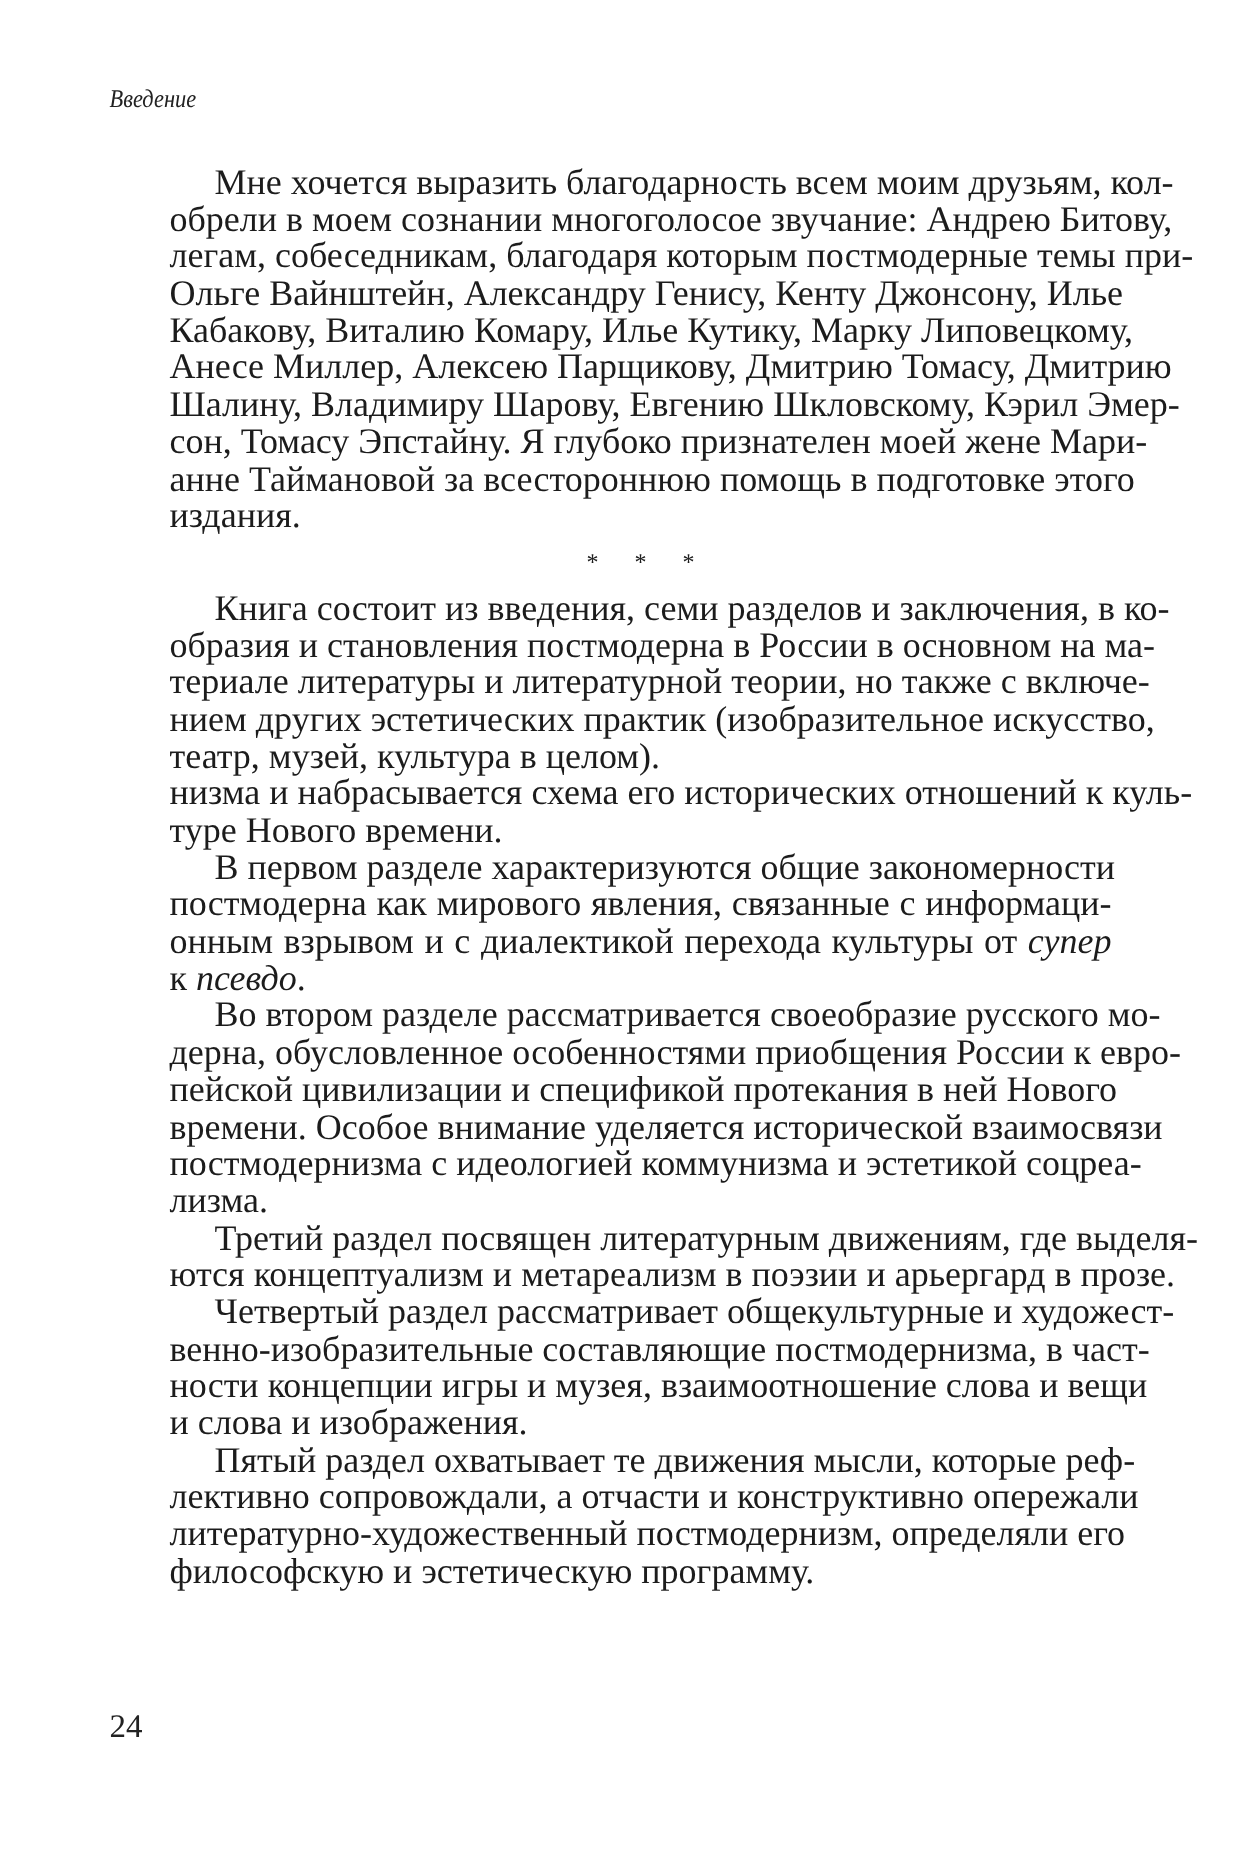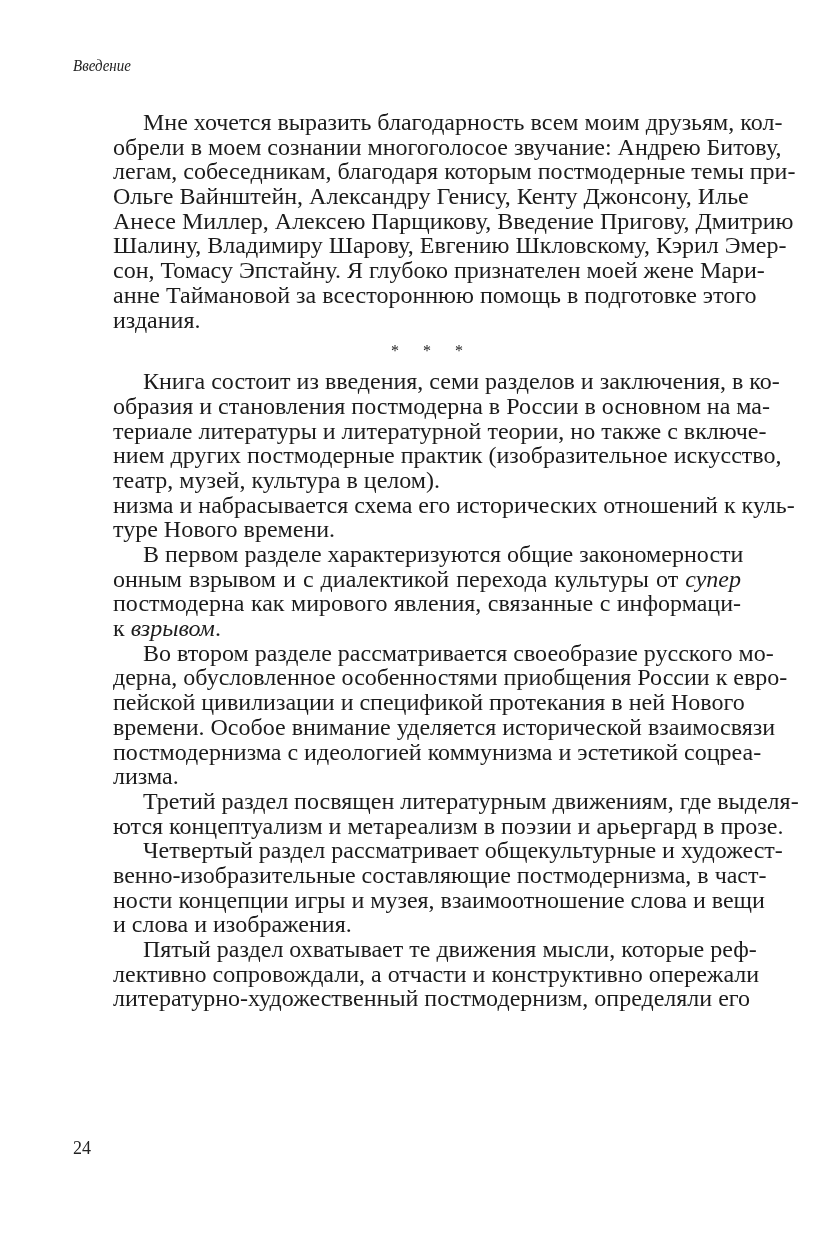--- a/index.html
+++ b/index.html
@@ -4,21 +4,21 @@
 <style>
   html, body { margin: 0; padding: 0; background: #ffffff; }
   body { width: 827px; height: 1240px; position: relative; overflow: hidden; color: #1c1c1c; }
   .running-head {
     position: absolute; left: 73px; top: 56px;
     font-family: "Liberation Serif", serif; font-style: italic; font-size: 17px;
     transform: scaleX(0.88); transform-origin: left top; color: #222;
   }
   .page-number {
     position: absolute; left: 73px; top: 1138px;
-    font-family: "Liberation Serif", serif; font-size: 18px; color: #222;
+    font-family: "Liberation Serif", serif; font-size: 22px; color: #222;
   }
   .textblock {
     position: absolute; left: 113px; top: 110px; width: 628px;
   }
   .line {
     height: 24.7px; line-height: 24.7px; white-space: nowrap; position: relative;
     font-family: "Liberation Serif", serif; font-size: 24px;
   }
   .line .t {
     display: inline-block; width: 100%;
@@ -38,47 +38,48 @@
 
 <div class="running-head">Введение</div>
 
 <div class="textblock">
 
   <div>
     <div class="line indent"><span class="t">Мне хочется выразить благодарность всем моим друзьям, кол-</span></div>
     <div class="line"><span class="t">обрели в моем сознании многоголосое звучание: Андрею Битову,</span></div>
     <div class="line"><span class="t">легам, собеседникам, благодаря которым постмодерные темы при-</span></div>
     <div class="line"><span class="t">Ольге Вайнштейн, Александру Генису, Кенту Джонсону, Илье</span></div>
-    <div class="line"><span class="t">Анесе Миллер, Алексею Парщикову, Введение Пригову, Дмитрию</span></div>
+    <div class="line"><span class="t">Кабакову, Виталию Комару, Илье Кутику, Марку Липовецкому,</span></div>
+    <div class="line"><span class="t">Анесе Миллер, Алексею Парщикову, Дмитрию Томасу, Дмитрию</span></div>
     <div class="line"><span class="t">Шалину, Владимиру Шарову, Евгению Шкловскому, Кэрил Эмер-</span></div>
     <div class="line"><span class="t">сон, Томасу Эпстайну. Я глубоко признателен моей жене Мари-</span></div>
     <div class="line"><span class="t">анне Таймановой за всестороннюю помощь в подготовке этого</span></div>
     <div class="line last"><span class="t">издания.</span></div>
   </div>
 
   <div class="stars">* * *</div>
 
   <div>
     <div class="line indent"><span class="t">Книга состоит из введения, семи разделов и заключения, в ко-</span></div>
     <div class="line"><span class="t">образия и становления постмодерна в России в основном на ма-</span></div>
     <div class="line"><span class="t">териале литературы и литературной теории, но также с включе-</span></div>
-    <div class="line"><span class="t">нием других постмодерные практик (изобразительное искусство,</span></div>
+    <div class="line"><span class="t">нием других эстетических практик (изобразительное искусство,</span></div>
     <div class="line last"><span class="t">театр, музей, культура в целом).</span></div>
   </div>
 
   <div>
     <div class="line"><span class="t">низма и набрасывается схема его исторических отношений к куль-</span></div>
     <div class="line last"><span class="t">туре Нового времени.</span></div>
   </div>
 
   <div>
     <div class="line indent"><span class="t">В первом разделе характеризуются общие закономерности</span></div>
+    <div class="line"><span class="t">постмодерна как мирового явления, связанные с информаци-</span></div>
     <div class="line"><span class="t"><span>онным взрывом и с диалектикой перехода культуры от</span> <em>супер</em></span></div>
-    <div class="line"><span class="t">постмодерна как мирового явления, связанные с информаци-</span></div>
-    <div class="line last"><span class="t"><span>к</span> <em>взрывом</em><span>.</span></span></div>
+    <div class="line last"><span class="t"><span>к</span> <em>псевдо</em><span>.</span></span></div>
   </div>
 
   <div>
     <div class="line indent"><span class="t">Во втором разделе рассматривается своеобразие русского мо-</span></div>
     <div class="line"><span class="t">дерна, обусловленное особенностями приобщения России к евро-</span></div>
     <div class="line"><span class="t">пейской цивилизации и спецификой протекания в ней Нового</span></div>
     <div class="line"><span class="t">времени. Особое внимание уделяется исторической взаимосвязи</span></div>
     <div class="line"><span class="t">постмодернизма с идеологией коммунизма и эстетикой соцреа-</span></div>
     <div class="line last"><span class="t">лизма.</span></div>
   </div>
@@ -92,16 +93,17 @@
     <div class="line indent"><span class="t">Четвертый раздел рассматривает общекультурные и художест-</span></div>
     <div class="line"><span class="t">венно-изобразительные составляющие постмодернизма, в част-</span></div>
     <div class="line"><span class="t">ности концепции игры и музея, взаимоотношение слова и вещи</span></div>
     <div class="line last"><span class="t">и слова и изображения.</span></div>
   </div>
 
   <div>
     <div class="line indent"><span class="t">Пятый раздел охватывает те движения мысли, которые реф-</span></div>
     <div class="line"><span class="t">лективно сопровождали, а отчасти и конструктивно опережали</span></div>
     <div class="line"><span class="t">литературно-художественный постмодернизм, определяли его</span></div>
+    <div class="line last"><span class="t">философскую и эстетическую программу.</span></div>
   </div>
 </div>
 
 <div class="page-number">24</div>
 
 </body></html>

